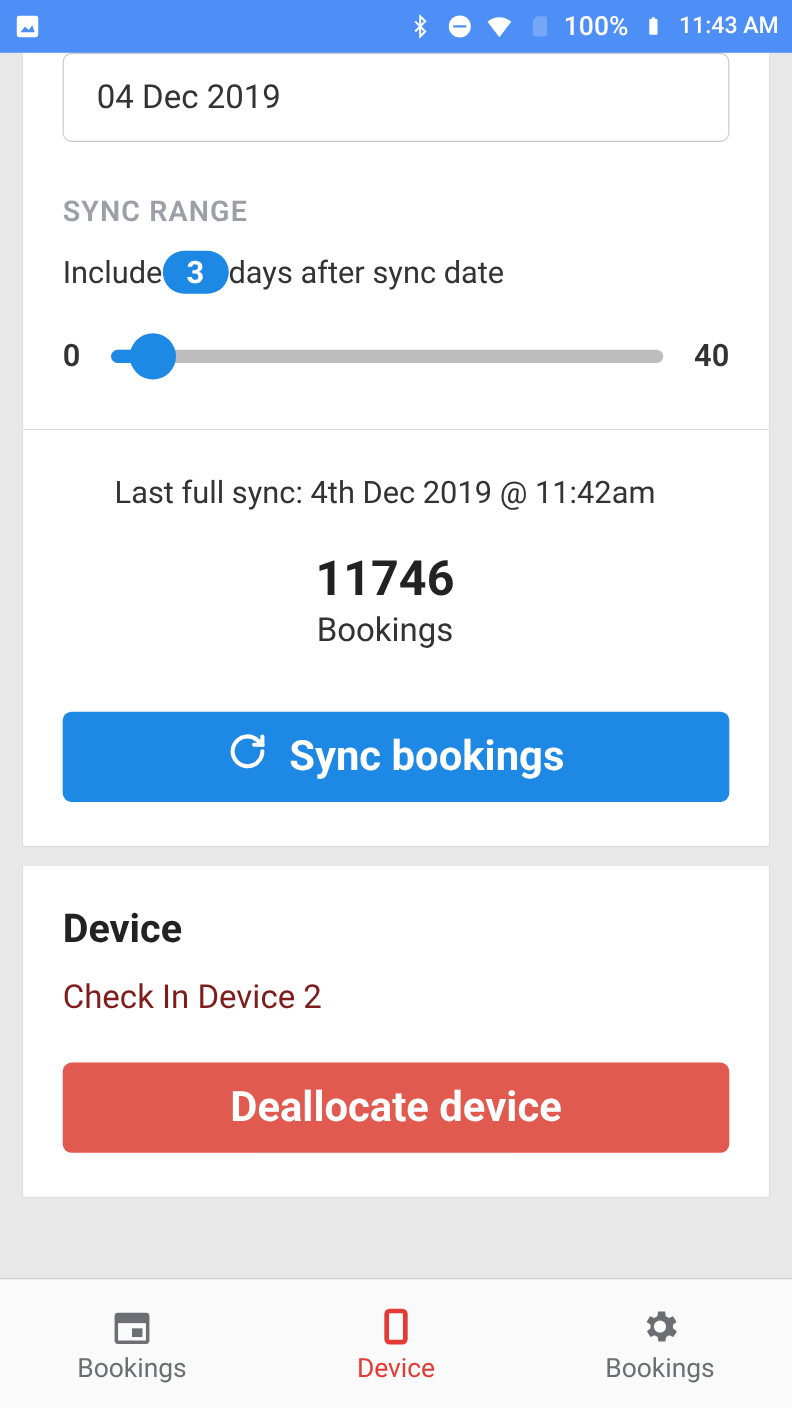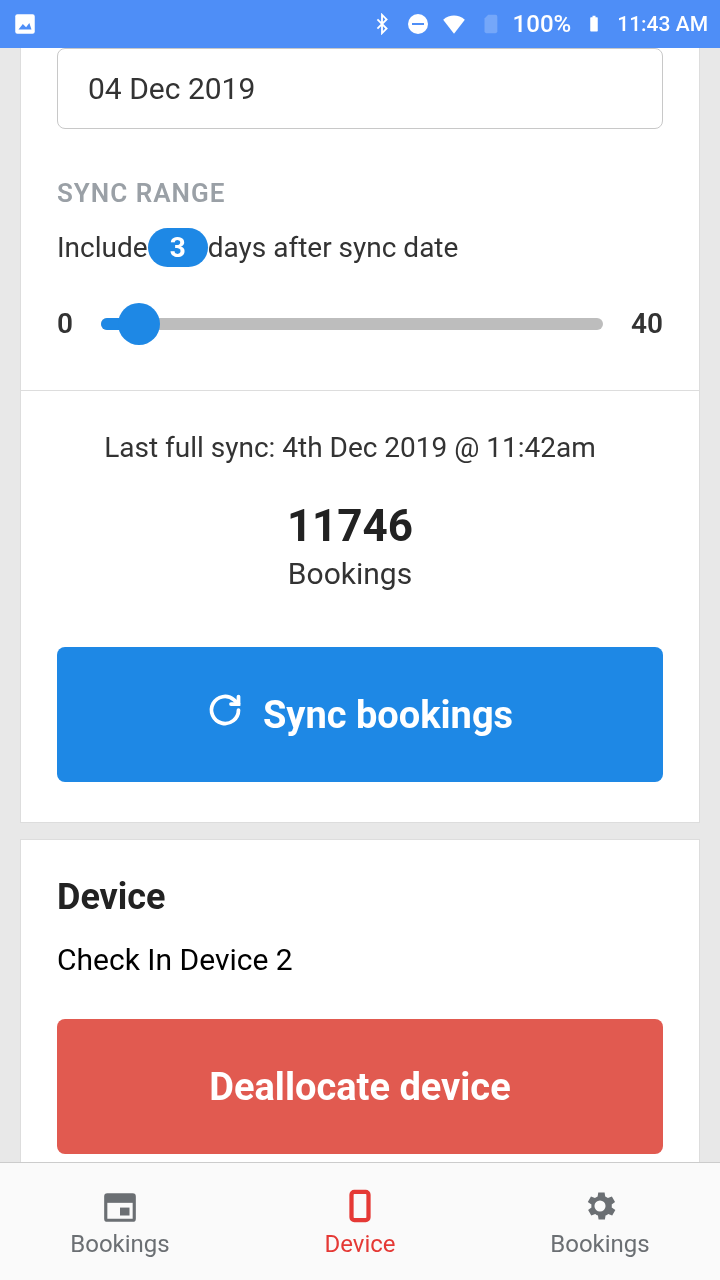--- a/index.html
+++ b/index.html
@@ -27,26 +27,26 @@
   .slider-fill { position:absolute; left:0; top:0; height:100%; background:#1e88e5; border-radius:6px; width: 7.5%; }
   .slider-thumb { position:absolute; top:50%; left:7.5%; width:42px; height:42px; background:#1e88e5; border-radius:50%; transform:translate(-50%,-50%); }
 
   .divider { height:1px; background:#ddd; }
 
   .sync-info { text-align:center; padding: 40px 56px 30px 36px; }
   .sync-info .last { font-size: 28px; color:#333; }
   .sync-info .count { font-size: 44px; font-weight:700; color:#222; margin-top: 36px; }
   .sync-info .count-label { font-size: 30px; color:#333; margin-top: 4px; }
 
-  .btn { display:flex; align-items:center; justify-content:center; gap:20px; height:135px; border-radius:8px; font-size:38px; font-weight:700; color:#fff; margin: 26px 36px 40px 36px; }
+  .btn { display:flex; align-items:center; justify-content:center; gap:20px; height:82px; border-radius:8px; font-size:38px; font-weight:700; color:#fff; margin: 26px 36px 40px 36px; }
   .btn-blue { background:#1e88e5; }
   .btn-red { background:#e15a50; }
 
   .device-title { font-size: 36px; font-weight:700; color:#222; padding: 36px 36px 24px 36px; }
-  .device-name { font-size: 30px; color:#000000; padding: 0 36px 16px 36px; }
+  .device-name { font-size: 30px; color:#7f1d1d; padding: 0 36px 16px 36px; }
 
   
   .bottom-nav { height: 118px; background:#fafafa; border-top:1px solid #ccc; display:flex; }
   .nav-item { flex:1; display:flex; flex-direction:column; align-items:center; justify-content:center; gap:4px; font-size:24px; color:#6b6f73; }
   .nav-item.active { color:#e53935; }
   .nav-icon { width:40px; height:40px; display:flex; align-items:center; justify-content:center; }
 
   .card-wrap { background:#fff; border:1px solid #ddd; }
 </style>
 </head>

